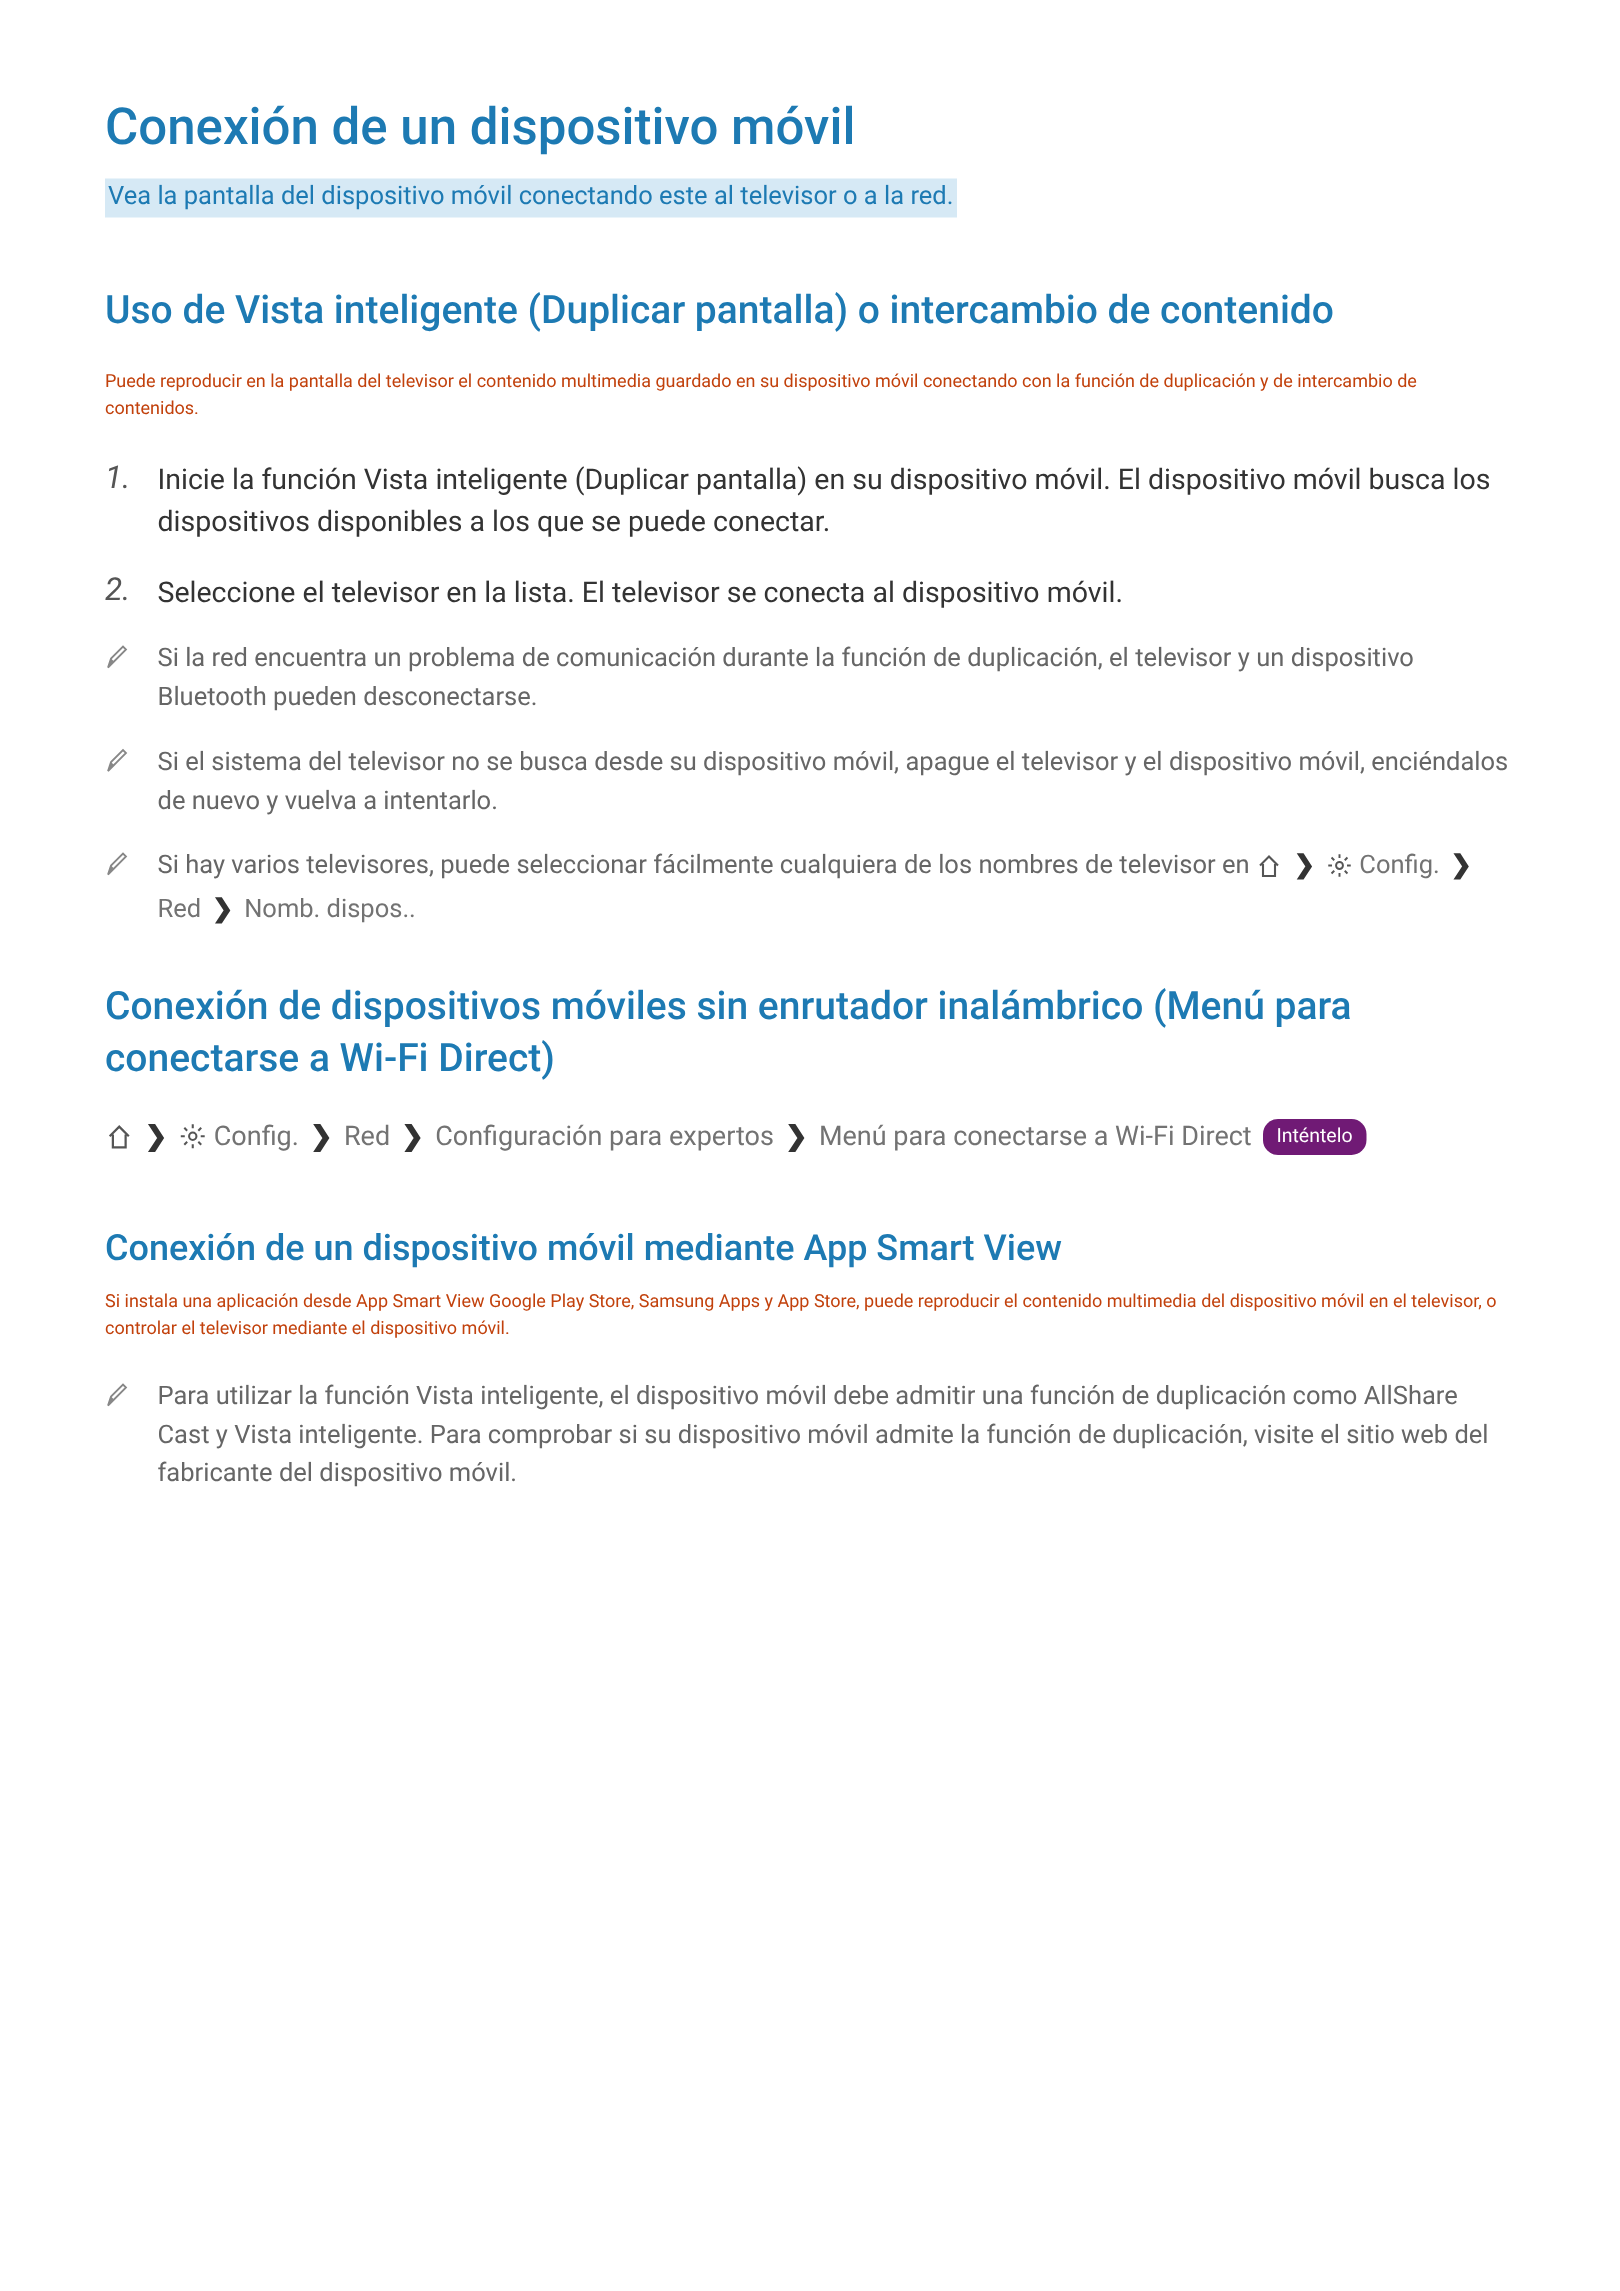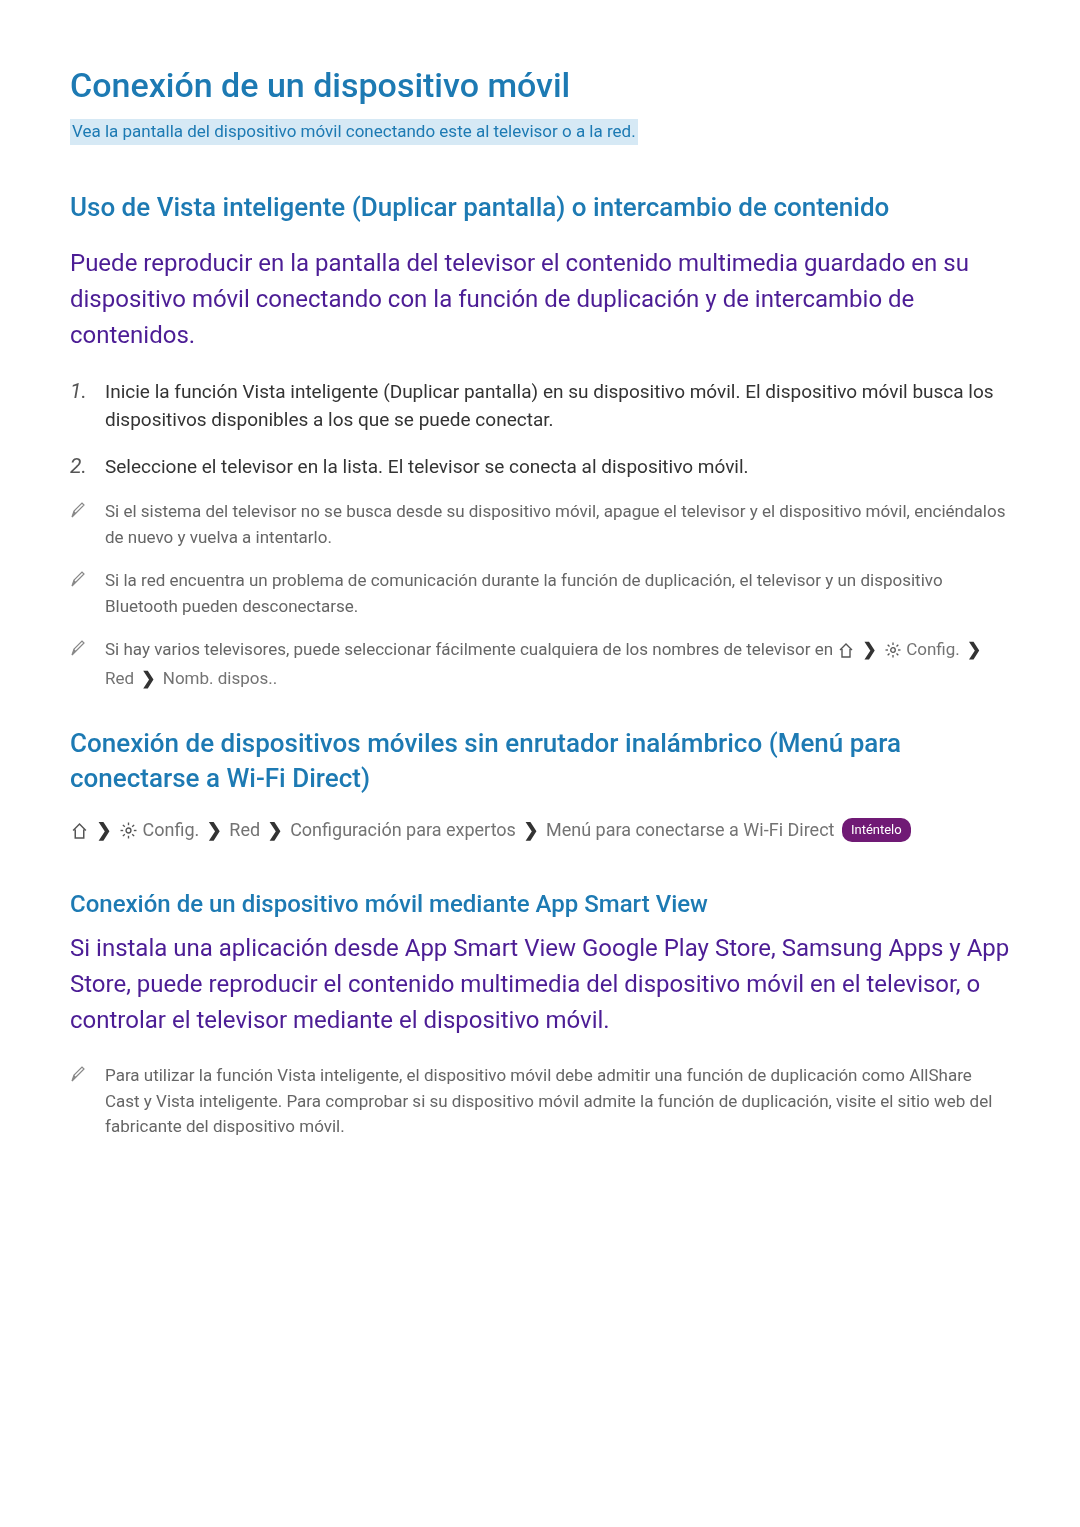--- a/index.html
+++ b/index.html
@@ -34,22 +34,22 @@
     margin: 0 0 20px 0;
     line-height: 1.35;
   }
   h3 {
     color: #1d7ab3;
     font-size: 24px;
     font-weight: 500;
     margin: 40px 0 8px 0;
   }
   p.para {
-    font-size: 24px;
-    color: #4c1d95;
+    font-size: 12px;
+    color: #c2410c;
     margin: 0 0 25px 0;
   }
   ol {
     padding-left: 0;
     list-style: none;
     counter-reset: item;
     margin: 0 0 10px 0;
   }
   ol li {
     counter-increment: item;
@@ -129,31 +129,31 @@
     <li>Seleccione el televisor en la lista. El televisor se conecta al dispositivo móvil.</li>
   </ol>
 
   <div class="note">
     <span class="note-icon">
       <svg width="16" height="18" viewBox="0 0 16 18">
           <path d="M2 16 L4 10 L12 2 L14 4 L6 12 Z" fill="none" stroke="#888" stroke-width="1.2"></path>
           <path d="M2 16 L4 10 L6 12 Z" fill="#888"></path>
         </svg>
     </span>
+    <span>Si la red encuentra un problema de comunicación durante la función de duplicación, el televisor y un dispositivo Bluetooth pueden desconectarse.</span>
+  </div>
+
+  <div class="note">
+    <span class="note-icon">
+      <svg width="16" height="18" viewBox="0 0 16 18">
+          <path d="M2 16 L4 10 L12 2 L14 4 L6 12 Z" fill="none" stroke="#888" stroke-width="1.2"></path>
+          <path d="M2 16 L4 10 L6 12 Z" fill="#888"></path>
+        </svg>
+    </span>
     <span>Si el sistema del televisor no se busca desde su dispositivo móvil, apague el televisor y el dispositivo móvil, enciéndalos de nuevo y vuelva a intentarlo.</span>
-  </div>
-
-  <div class="note">
-    <span class="note-icon">
-      <svg width="16" height="18" viewBox="0 0 16 18">
-          <path d="M2 16 L4 10 L12 2 L14 4 L6 12 Z" fill="none" stroke="#888" stroke-width="1.2"></path>
-          <path d="M2 16 L4 10 L6 12 Z" fill="#888"></path>
-        </svg>
-    </span>
-    <span>Si la red encuentra un problema de comunicación durante la función de duplicación, el televisor y un dispositivo Bluetooth pueden desconectarse.</span>
   </div>
 
   <div class="note">
     <span class="note-icon">
       <svg width="16" height="18" viewBox="0 0 16 18">
           <path d="M2 16 L4 10 L12 2 L14 4 L6 12 Z" fill="none" stroke="#888" stroke-width="1.2"></path>
           <path d="M2 16 L4 10 L6 12 Z" fill="#888"></path>
         </svg>
     </span>
     <span>Si hay varios televisores, puede seleccionar fácilmente cualquiera de los nombres de televisor en </span>

